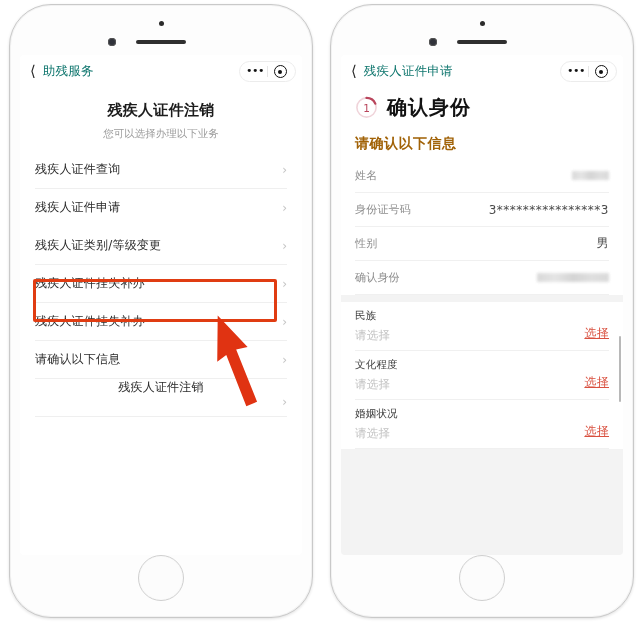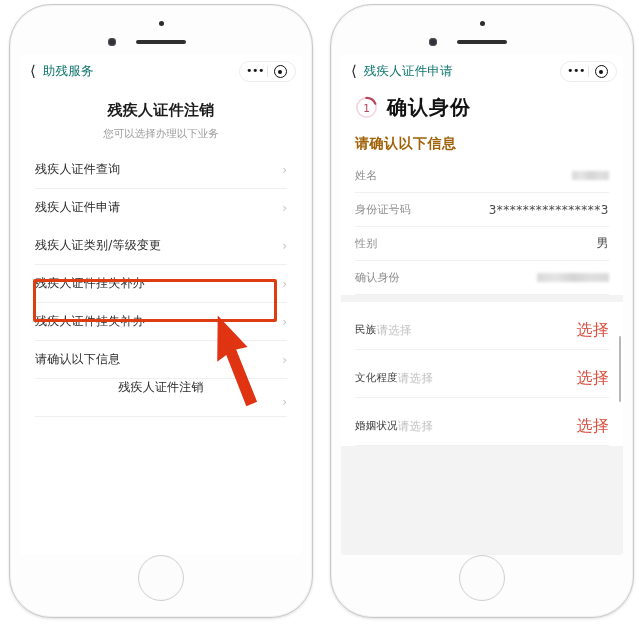--- a/index.html
+++ b/index.html
@@ -278,38 +278,39 @@
 
   .gap { height: 7px; background: #f3f3f3; }
 
   .sel-row {
     padding: 7px 0 7px 0;
     display: flex;
     align-items: flex-end;
     border-bottom: 1px solid #f0f0f0;
     min-height: 33px;
   }
-  .sel-left { display: flex; flex-direction: row; }
+  .sel-left { display: flex; flex-direction: column; }
   .sel-k {
     font-size: 10.5px;
     color: #3c3c3c;
     margin-bottom: 5px;
     letter-spacing: 0.2px;
   }
   .sel-ph {
     font-size: 11.5px;
     color: #c2c2c2;
     letter-spacing: 0.3px;
   }
   .sel-btn {
     margin-left: auto;
-    font-size: 16px;
+    font-size: 12px;
     color: #d9503f;
     letter-spacing: 0.3px;
     padding-bottom: 1px;
+    text-decoration: underline;
   }
 
   .scrollbar {
     position: absolute;
     right: 2px; top: 248px;
     width: 2px; height: 66px;
     background: #b8b8b8;
     border-radius: 2px;
   }
 </style>

